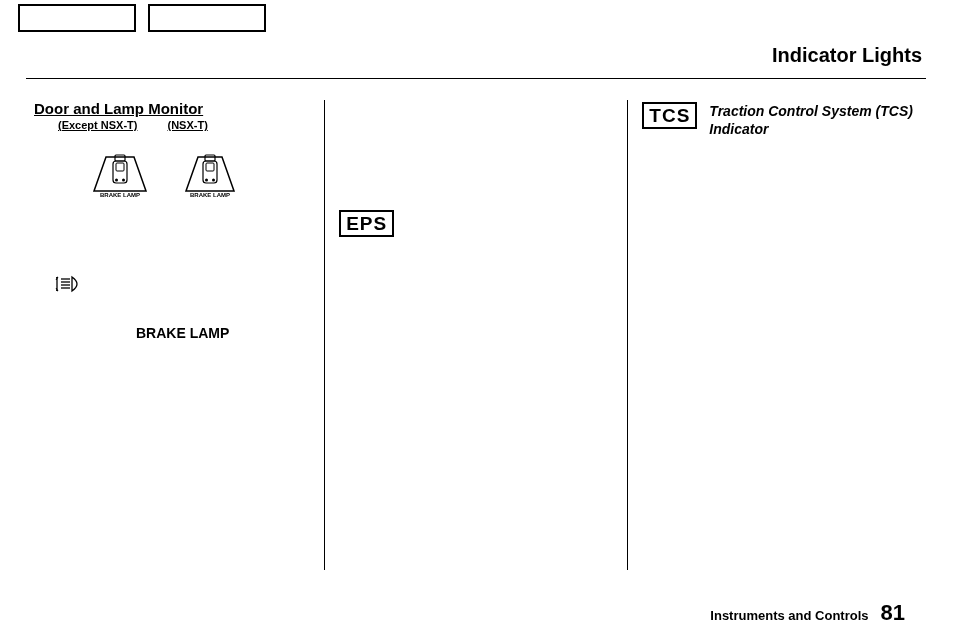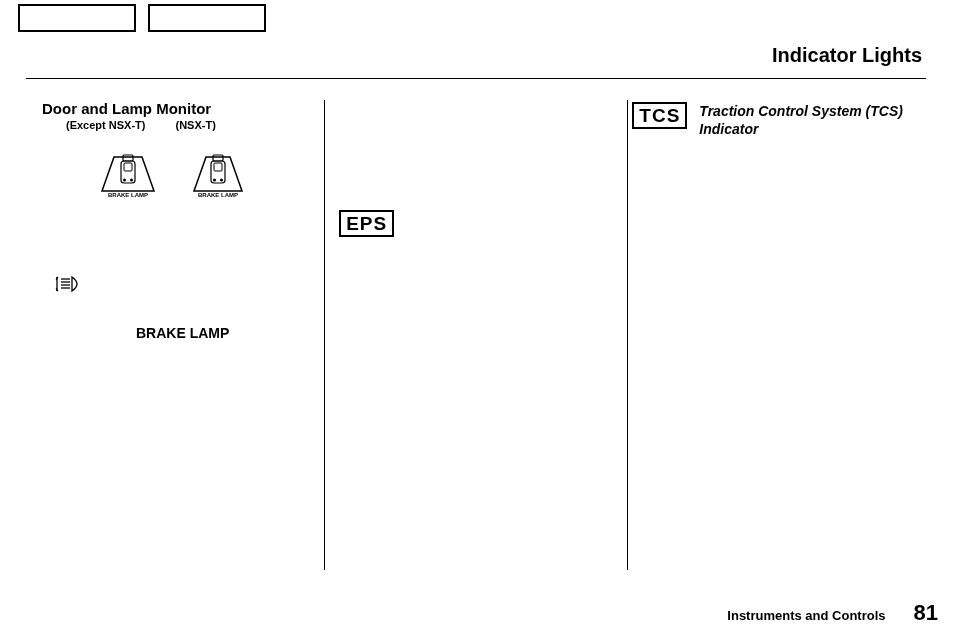--- a/index.html
+++ b/index.html
@@ -108,37 +108,37 @@
       left: 110px;
     }
     .beam-icon-pos {
       position: absolute;
       top: 175px;
       left: 28px;
     }
     .footer {
       position: absolute;
       bottom: 18px;
-      right: 16px;
+      right: 49px;
       display: flex;
       align-items: baseline;
-      gap: 28px;
+      gap: 12px;
       margin-top: 16px;
     }
     .footer-label {
       font-weight: bold;
       font-size: 13px;
     }
     .footer-page {
       font-weight: bold;
       font-size: 22px;
     }
     .col2-content { margin-top: 110px; margin-left: 10px; }
-    .col3-content { margin-top: 2px; }
-    .col1-content { margin-left: 16px; }
+    .col3-content { margin-top: 2px; margin-left: 10px; }
+    .col1-content { margin-left: 8px; text-decoration: underline; }
   </style>
 </head>
 <body>
 
 <div class="top-boxes">
   <div class="nav-box"></div>
   <div class="nav-box"></div>
 </div>
 
 <h1 class="page-title">Indicator Lights</h1>

